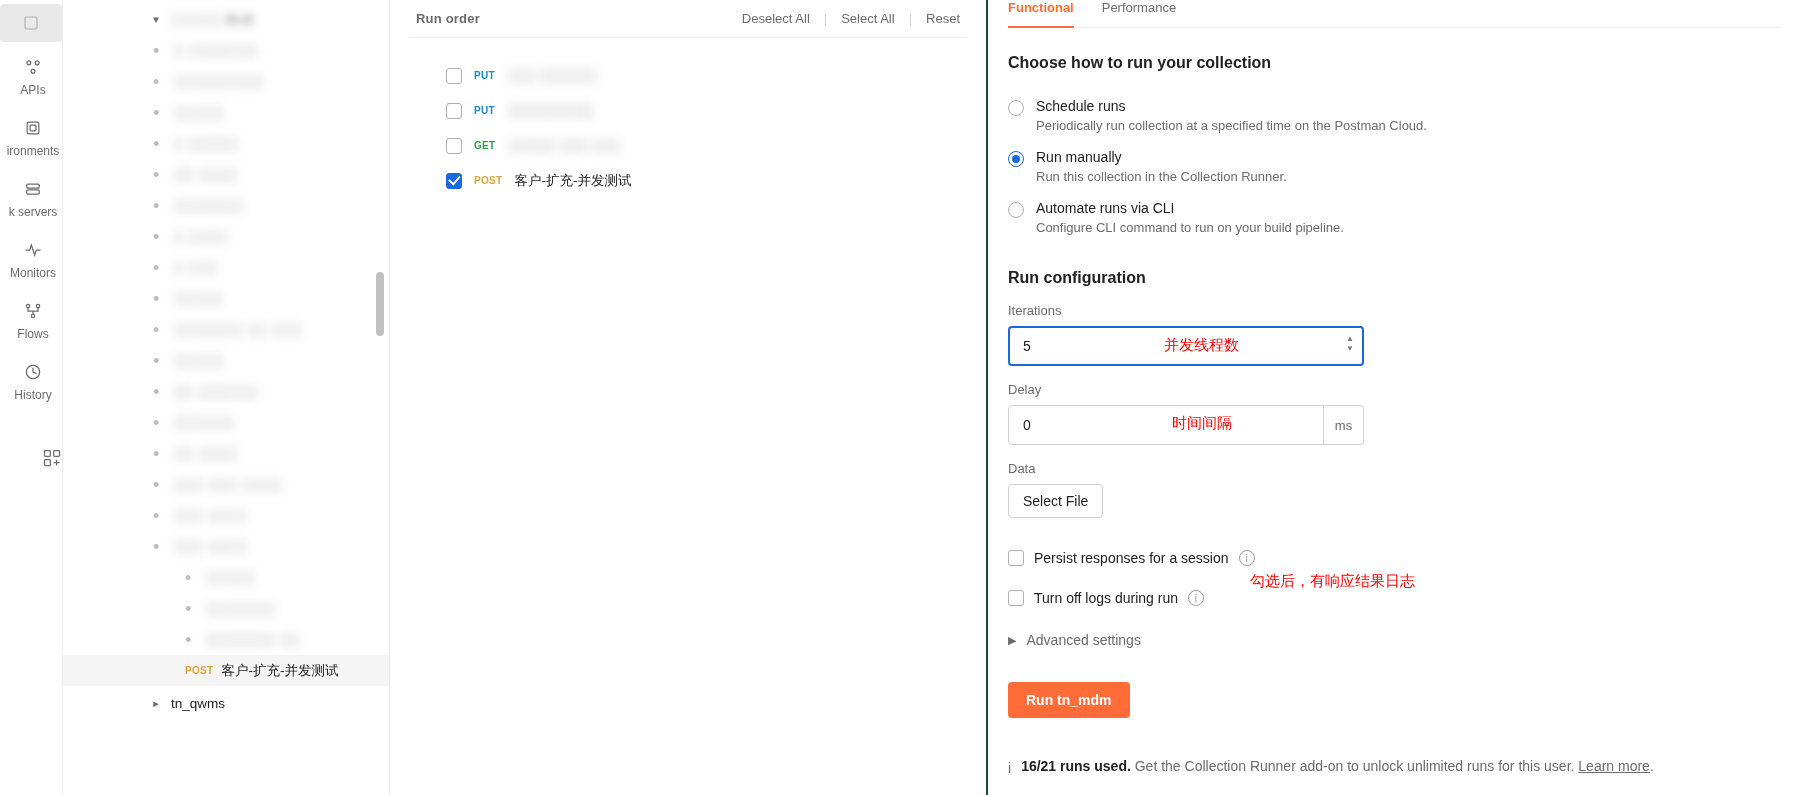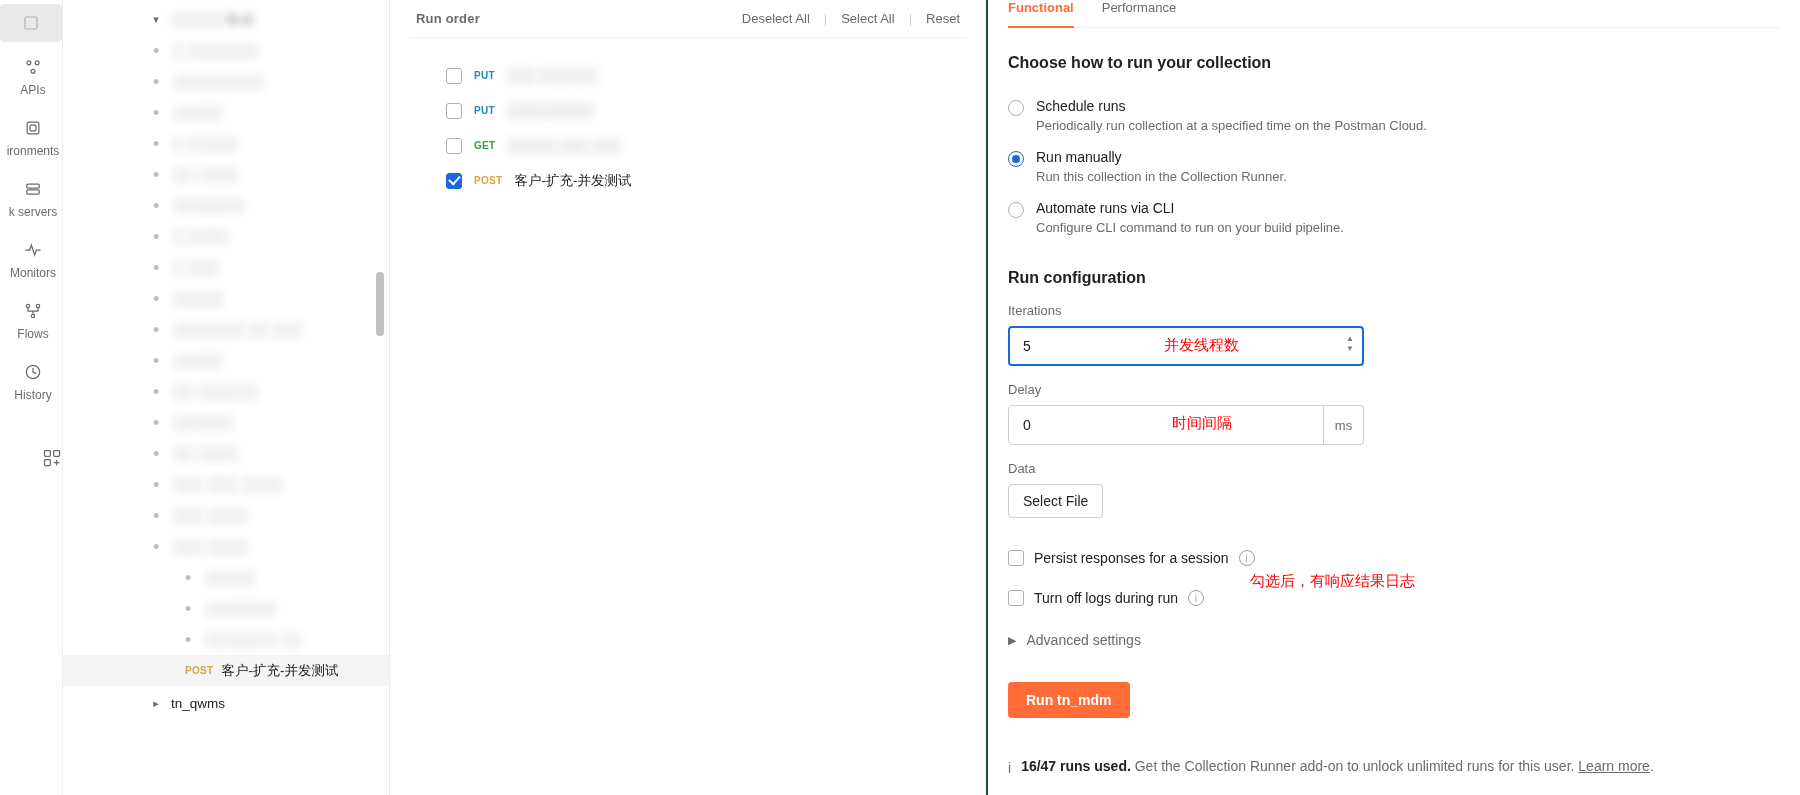--- a/index.html
+++ b/index.html
@@ -354,18 +354,18 @@
     <div class="adv">
       <span style="font-size:11px;">▶</span>
       <span>Advanced settings</span>
     </div>
 
     <button class="run-btn">Run tn_mdm</button>
 
     <div class="footer-note">
       <span class="info" style="margin-top:2px">i</span>
       <span>
-        <b>16/47 runs used.</b><span> Get the Collection Runner add-on to unlock unlimited runs for this user. </span><a href="#">Learn more</a>.
+        <b>16/21 runs used.</b><span> Get the Collection Runner add-on to unlock unlimited runs for this user. </span><a href="#">Learn more</a>.
       </span>
     </div>
   </div>
 
 </div>
 
 </body></html>

